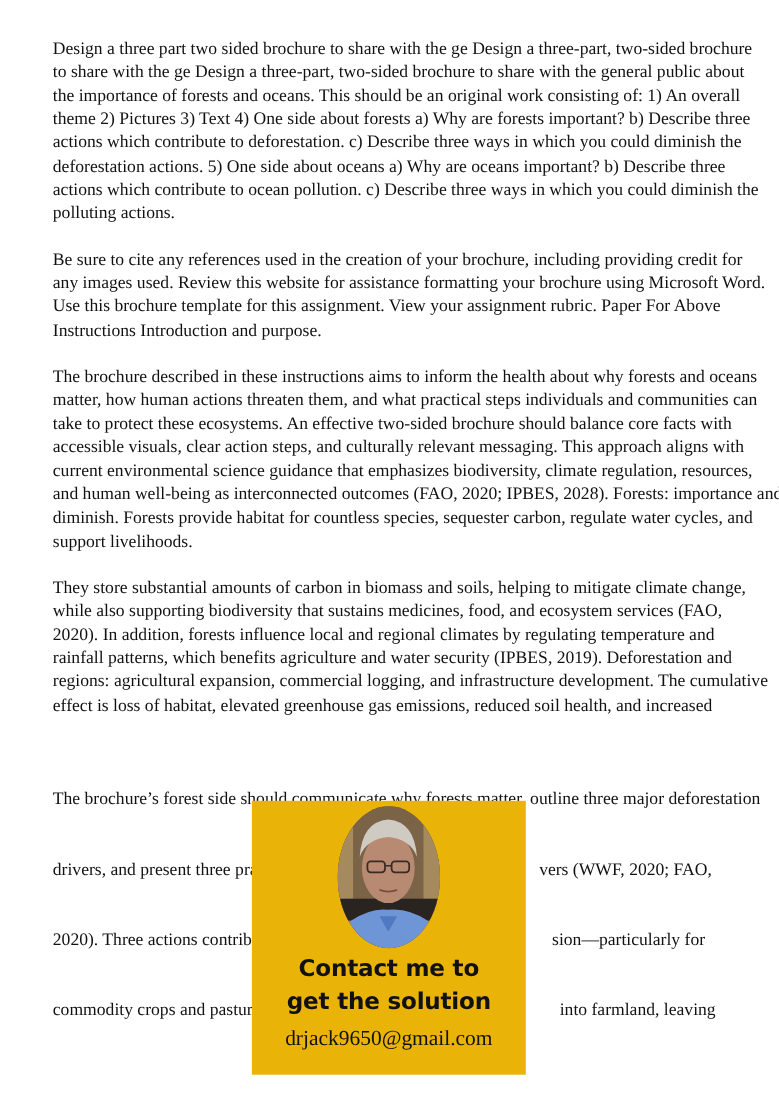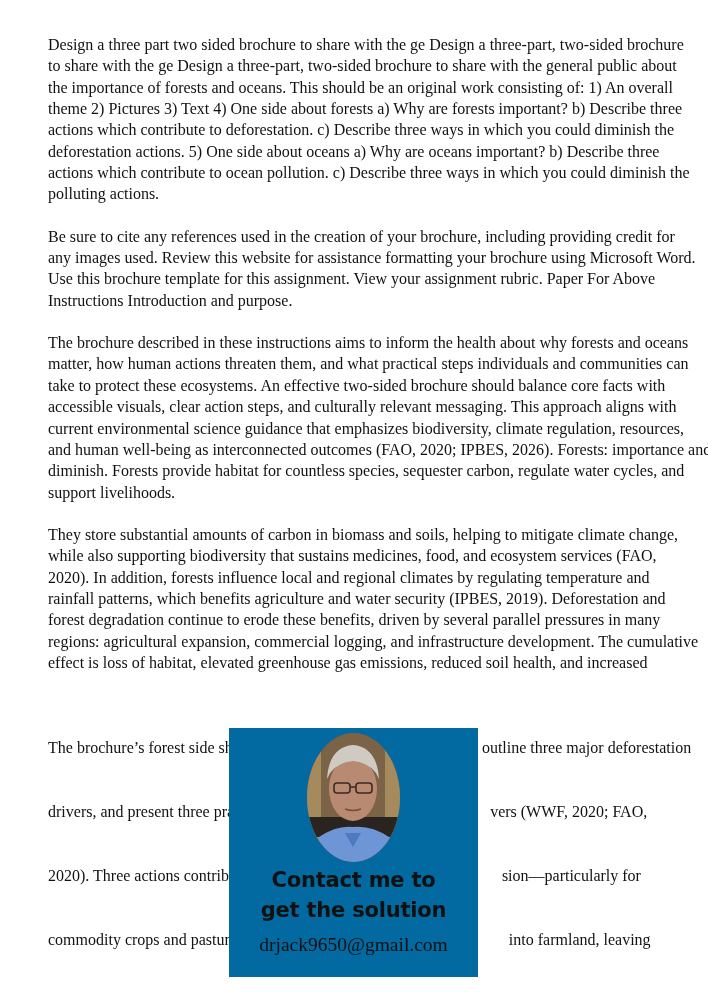--- a/index.html
+++ b/index.html
@@ -30,21 +30,21 @@
     .line {
       display: block;
       white-space: nowrap;
     }
     .promo {
       position: absolute;
       left: 229px;
       top: 728px;
       width: 249px;
       height: 249px;
-      background: #0369a1;
+      background: #eab308;
     }
     .photo {
       position: absolute;
       left: 78px;
       top: 5px;
       width: 93px;
       height: 129px;
       border-radius: 50%;
       overflow: hidden;
       background: #6c5a44;
@@ -94,30 +94,29 @@
     <span class="line">any images used. Review this website for assistance formatting your brochure using Microsoft Word.</span>
     <span class="line">Use this brochure template for this assignment. View your assignment rubric. Paper For Above</span>
     <span class="line">Instructions Introduction and purpose.</span>
   </p>
   <p class="para">
     <span class="line">The brochure described in these instructions aims to inform the health about why forests and oceans</span>
     <span class="line">matter, how human actions threaten them, and what practical steps individuals and communities can</span>
     <span class="line">take to protect these ecosystems. An effective two-sided brochure should balance core facts with</span>
     <span class="line">accessible visuals, clear action steps, and culturally relevant messaging. This approach aligns with</span>
     <span class="line">current environmental science guidance that emphasizes biodiversity, climate regulation, resources,</span>
-    <span class="line">and human well-being as interconnected outcomes (FAO, 2020; IPBES, 2026). Forests: importance and</span>
+    <span class="line">and human well-being as interconnected outcomes (FAO, 2020; IPBES, 2028). Forests: importance and</span>
     <span class="line">diminish. Forests provide habitat for countless species, sequester carbon, regulate water cycles, and</span>
     <span class="line">support livelihoods.</span>
   </p>
   <p class="para">
     <span class="line">They store substantial amounts of carbon in biomass and soils, helping to mitigate climate change,</span>
     <span class="line">while also supporting biodiversity that sustains medicines, food, and ecosystem services (FAO,</span>
     <span class="line">2020). In addition, forests influence local and regional climates by regulating temperature and</span>
     <span class="line">rainfall patterns, which benefits agriculture and water security (IPBES, 2019). Deforestation and</span>
-    <span class="line">forest degradation continue to erode these benefits, driven by several parallel pressures in many</span>
     <span class="line">regions: agricultural expansion, commercial logging, and infrastructure development. The cumulative</span>
     <span class="line">effect is loss of habitat, elevated greenhouse gas emissions, reduced soil health, and increased</span>
   </p>
   <p class="para" style="white-space:pre;">
     <span class="line" style="white-space:pre;">The brochure’s forest side should communicate why forests matter, outline three major deforestation</span>
     <span class="line" style="white-space:pre;">drivers, and present three practi                                                            vers (WWF, 2020; FAO,</span>
     <span class="line" style="white-space:pre;">2020). Three actions contributin                                                              sion—particularly for</span>
     <span class="line" style="white-space:pre;">commodity crops and pasture—                                                                into farmland, leaving</span>
     
     

